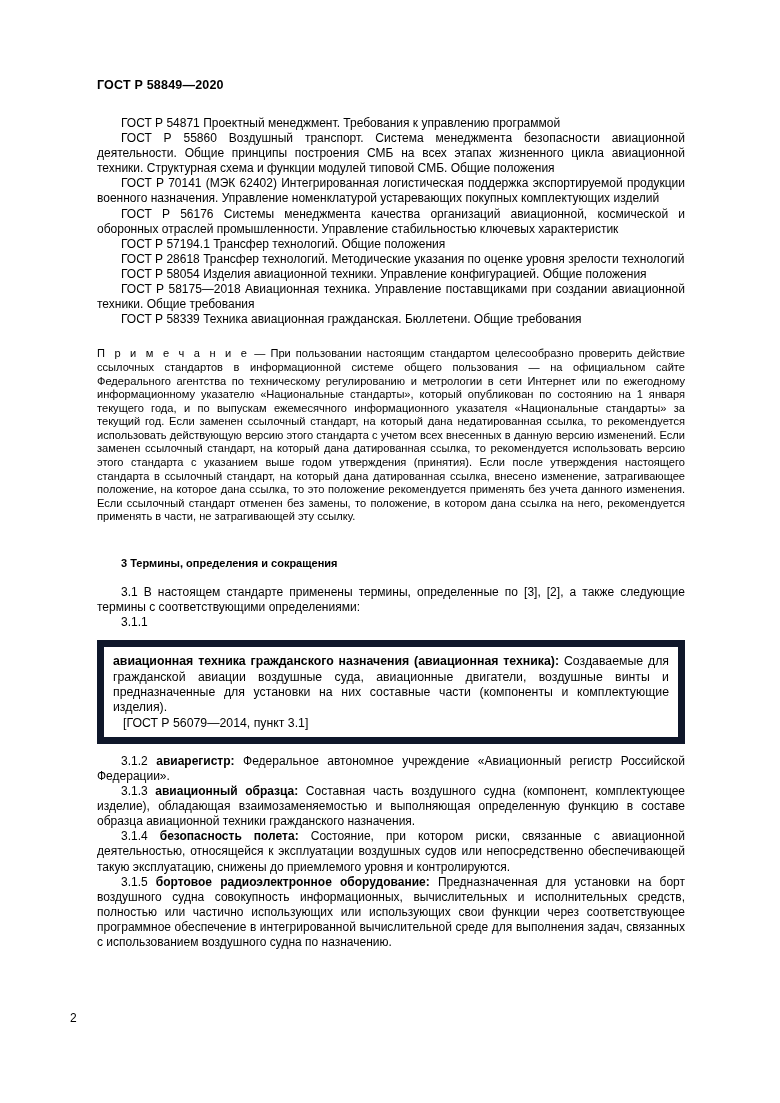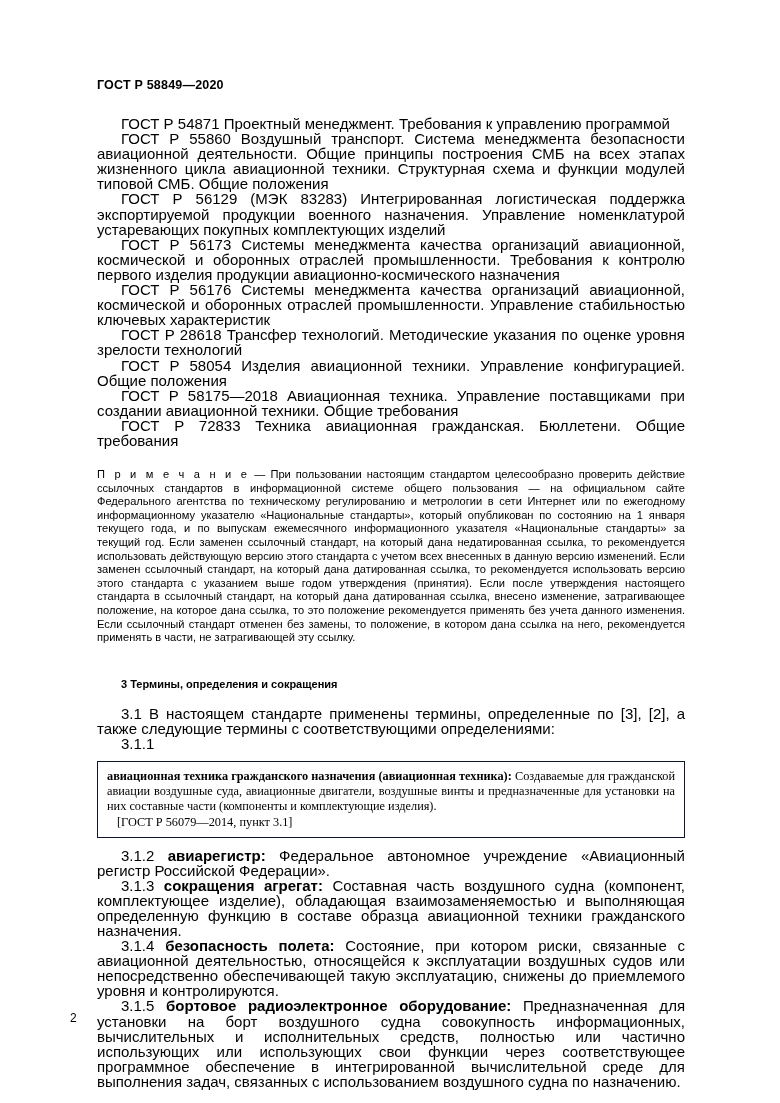--- a/index.html
+++ b/index.html
@@ -30,21 +30,21 @@
     letter-spacing: 0.2px;
   }
   .content {
     position: absolute;
     top: 116px;
     left: 97px;
     width: 588px;
   }
   p {
     margin: 0;
-    font-size: 15px;
+    font-size: 12px;
     line-height: 15.1px;
     text-align: justify;
     text-justify: inter-word;
   }
   p.ind {
     text-indent: 24px;
   }
   .note {
     margin-top: 20px;
     font-size: 11.1px;
@@ -59,24 +59,23 @@
     margin-bottom: 0;
     font-size: 11px;
     font-weight: bold;
     text-indent: 24px;
   }
   .after-title {
     margin-top: 14px;
   }
   .termbox {
     margin-top: 10px;
-    border: 1px solid #0f172a;
+    border: 7px solid #0f172a;
     padding: 7px 9px 6px 9px;
     box-sizing: border-box;
-    font-family: Liberation Serif, serif;
   }
   .termbox p {
     font-size: 12.3px;
     line-height: 15.1px;
   }
   .termbox .src {
     text-indent: 10px;
     margin-top: 1px;
   }
   b { font-weight: bold; }
@@ -92,43 +91,43 @@
 <body>
 
 <div class="page">
 
   <div class="header">ГОСТ Р 58849—2020</div>
 
   <div class="content">
 
     <p class="ind">ГОСТ Р 54871  Проектный менеджмент. Требования к управлению программой</p>
     <p class="ind">ГОСТ Р 55860  Воздушный транспорт. Система менеджмента безопасности авиационной деятельности. Общие принципы построения СМБ на всех этапах жизненного цикла авиационной техники. Структурная схема и функции модулей типовой СМБ. Общие положения</p>
-    <p class="ind">ГОСТ Р 56129  (МЭК 83283) Интегрированная логистическая поддержка экспортируемой продукции военного назначения. Управление номенклатурой устаревающих покупных комплектующих изделий</p>
-    <p class="ind">ГОСТ Р 56173 Системы менеджмента качества организаций авиационной, космической и оборонных отраслей промышленности. Требования к контролю первого изделия продукции авиационно-космического назначения</p>
+    <p class="ind">ГОСТ Р 70141  (МЭК 62402) Интегрированная логистическая поддержка экспортируемой продукции военного назначения. Управление номенклатурой устаревающих покупных комплектующих изделий</p>
     <p class="ind">ГОСТ Р 56176 Системы менеджмента качества организаций авиационной, космической и оборонных отраслей промышленности. Управление стабильностью ключевых характеристик</p>
+    <p class="ind">ГОСТ Р 57194.1  Трансфер технологий. Общие положения</p>
     <p class="ind">ГОСТ Р 28618  Трансфер технологий. Методические указания по оценке уровня зрелости технологий</p>
     <p class="ind">ГОСТ Р 58054  Изделия авиационной техники. Управление конфигурацией. Общие положения</p>
     <p class="ind">ГОСТ Р 58175—2018 Авиационная техника. Управление поставщиками при создании авиационной техники. Общие требования</p>
-    <p class="ind">ГОСТ Р 72833  Техника авиационная гражданская. Бюллетени. Общие требования</p>
+    <p class="ind">ГОСТ Р 58339  Техника авиационная гражданская. Бюллетени. Общие требования</p>
 
     <p class="note"><span class="sp">П р и м е ч а н и е</span><span> — При пользовании настоящим стандартом целесообразно проверить действие ссылочных стандартов в информационной системе общего пользования — на официальном сайте Федерального агентства по техническому регулированию и метрологии в сети Интернет или по ежегодному информационному указателю «Национальные стандарты», который опубликован по состоянию на 1 января текущего года, и по выпускам ежемесячного информационного указателя «Национальные стандарты» за текущий год. Если заменен ссылочный стандарт, на который дана недатированная ссылка, то рекомендуется использовать действующую версию этого стандарта с учетом всех внесенных в данную версию изменений. Если заменен ссылочный стандарт, на который дана датированная ссылка, то рекомендуется использовать версию этого стандарта с указанием выше годом утверждения (принятия). Если после утверждения настоящего стандарта в ссылочный стандарт, на который дана датированная ссылка, внесено изменение, затрагивающее положение, на которое дана ссылка, то это положение рекомендуется применять без учета данного изменения. Если ссылочный стандарт отменен без замены, то положение, в котором дана ссылка на него, рекомендуется применять в части, не затрагивающей эту ссылку.</span></p>
 
     <p class="section-title">3 Термины, определения и сокращения</p>
 
     <p class="ind after-title">3.1 В настоящем стандарте применены термины, определенные по [3], [2], а также следующие термины с соответствующими определениями:</p>
     <p class="ind">3.1.1</p>
 
     <div class="termbox">
       <p><b>авиационная техника гражданского назначения (авиационная техника):</b><span> Создаваемые для гражданской авиации воздушные суда, авиационные двигатели, воздушные винты и предназначенные для установки на них составные части (компоненты и комплектующие изделия).</span></p>
       <p class="src">[ГОСТ Р 56079—2014, пункт 3.1]</p>
     </div>
 
     <p class="ind gap" style="margin-top:10px"><span>3.1.2</span> <b>авиарегистр:</b><span> Федеральное автономное учреждение «Авиационный регистр Российской Федерации».</span></p>
 
-    <p class="ind"><span>3.1.3</span> <b>сокращения агрегат:</b><span> Составная часть воздушного судна (компонент, комплектующее изделие), обладающая взаимозаменяемостью и выполняющая определенную функцию в составе образца авиационной техники гражданского назначения.</span></p>
+    <p class="ind"><span>3.1.3</span> <b>авиационный образца:</b><span> Составная часть воздушного судна (компонент, комплектующее изделие), обладающая взаимозаменяемостью и выполняющая определенную функцию в составе образца авиационной техники гражданского назначения.</span></p>
 
     <p class="ind"><span>3.1.4</span> <b>безопасность полета:</b><span> Состояние, при котором риски, связанные с авиационной деятельностью, относящейся к эксплуатации воздушных судов или непосредственно обеспечивающей такую эксплуатацию, снижены до приемлемого уровня и контролируются.</span></p>
 
     <p class="ind"><span>3.1.5</span> <b>бортовое радиоэлектронное оборудование:</b><span> Предназначенная для установки на борт воздушного судна совокупность информационных, вычислительных и исполнительных средств, полностью или частично использующих или использующих свои функции через соответствующее программное обеспечение в интегрированной вычислительной среде для выполнения задач, связанных с использованием воздушного судна по назначению.</span></p>
 
   </div>
 
   <div class="pagenum">2</div>
 
 </div>

